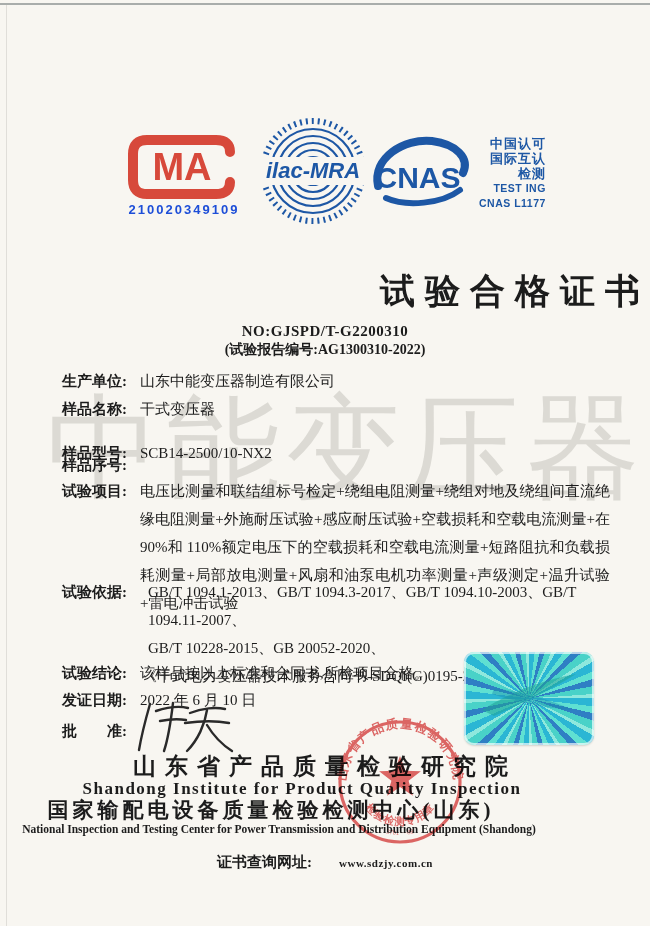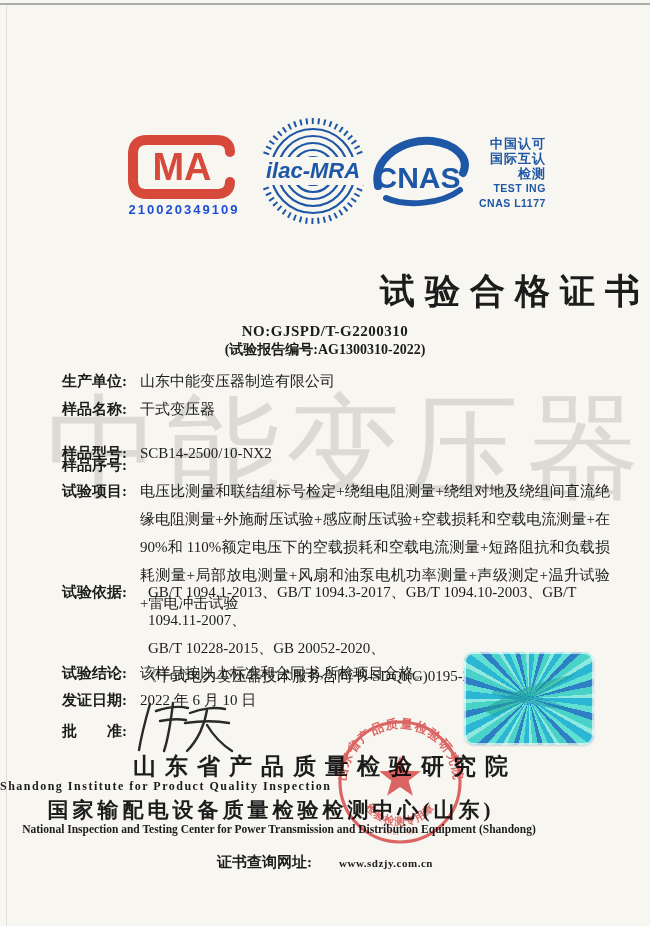--- a/index.html
+++ b/index.html
@@ -48,22 +48,22 @@
   .fields{position:absolute;left:62px;top:362px;width:548px;z-index:2;}
   .frow{position:absolute;left:0;width:548px;line-height:28px;font-size:15px;}
   .frow .flabel{position:absolute;left:0;top:0;font-weight:bold;white-space:nowrap;}
   .frow .fvalue{display:block;margin-left:78px;}
   .frow .fvalue.ind{margin-left:86px;}
   .footer-cn1{
     position:absolute;left:0;top:751px;width:650px;text-align:center;
     font-size:23px;font-weight:bold;letter-spacing:9px;z-index:1;
   }
   .footer-en1{
-    position:absolute;left:0;top:779px;width:604px;text-align:left;
-    font-size:12px;font-weight:bold;letter-spacing:1.5px;z-index:1;
+    position:absolute;left:0;top:779px;width:604px;text-align:center;
+    font-size:17px;font-weight:bold;letter-spacing:1.5px;z-index:1;
   }
   .footer-cn2{
     position:absolute;left:0;top:796px;width:542px;text-align:center;
     font-size:21px;font-weight:bold;letter-spacing:4px;z-index:1;
   }
   .footer-en2{
     position:absolute;left:0;top:823px;width:558px;text-align:center;
     font-size:11.5px;font-weight:bold;z-index:1;
   }
   .query-line{

